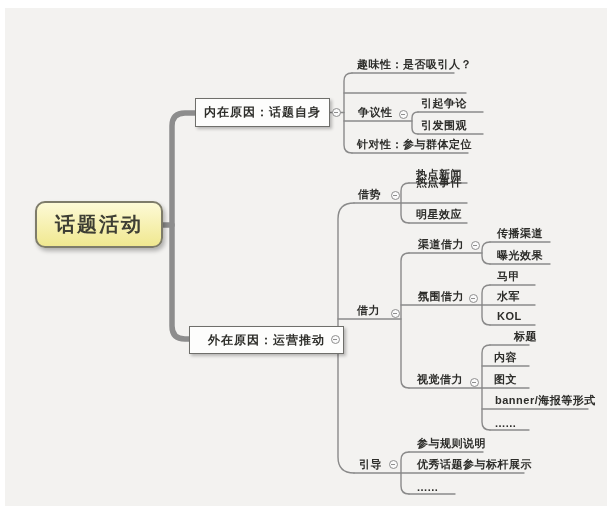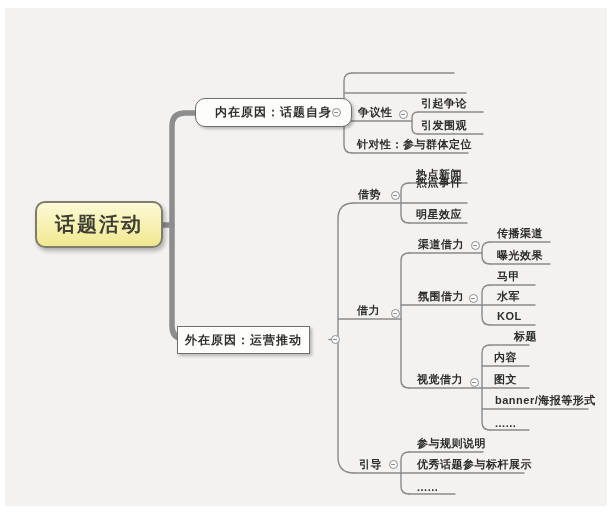--- a/index.html
+++ b/index.html
@@ -99,23 +99,24 @@
 
       <path d="M404,444 Q396,444 396,452 L396,478 Q396,486 404,486"></path>
       <path d="M404,444 L478,444"></path>
       <path d="M396,465 L519,465"></path>
       <path d="M404,486 L450,486"></path>
     </g>
   </svg>
 
   <div class="root-box">话题活动</div>
 
-  <div class="branch-box" style="left:190px;top:90px;width:157px;height:29px;border-radius:10px;">内在原因：话题自身</div>
-  <div class="branch-box" style="left:172px;top:318px;width:133px;height:28px;">外在原因：运营推动</div>
+  <div class="branch-box" style="left:190px;top:90px;width:135px;height:29px;">内在原因：话题自身</div>
+  <div class="branch-box" style="left:184px;top:318px;width:155px;height:28px;">外在原因：运营推动</div>
 
+  <div class="leaf" style="left:352px;top:50px;">趣味性：是否吸引人？</div>
   <div class="leaf" style="left:353px;top:98px;">争议性</div>
   <div class="leaf" style="left:416px;top:89px;">引起争论</div>
   <div class="leaf" style="left:416px;top:111px;">引发围观</div>
   <div class="leaf" style="left:352px;top:130px;">针对性：参与群体定位</div>
 
   <div class="leaf" style="left:353px;top:180px;">借势</div>
   <div class="leaf" style="left:411px;top:160px;">热点新闻</div>
   <div class="leaf" style="left:411px;top:168px;">热点事件</div>
   <div class="leaf" style="left:411px;top:200px;">明星效应</div>
 

